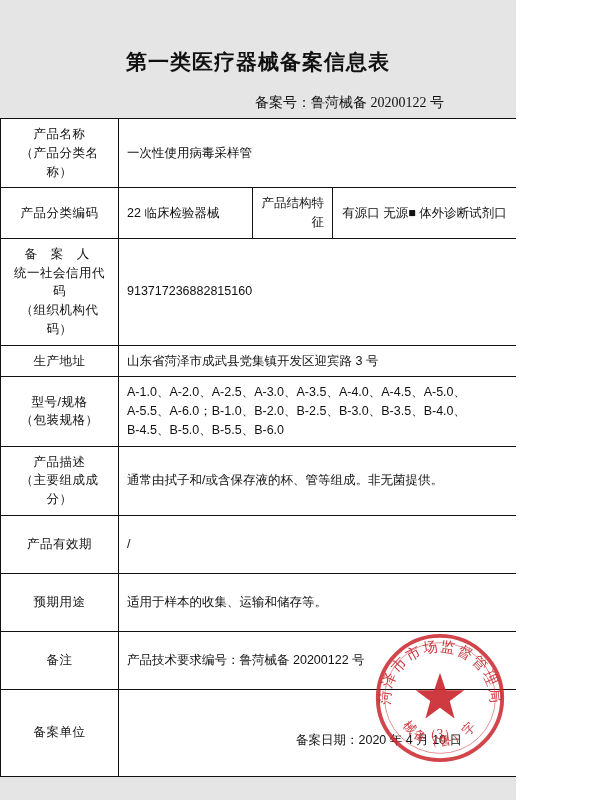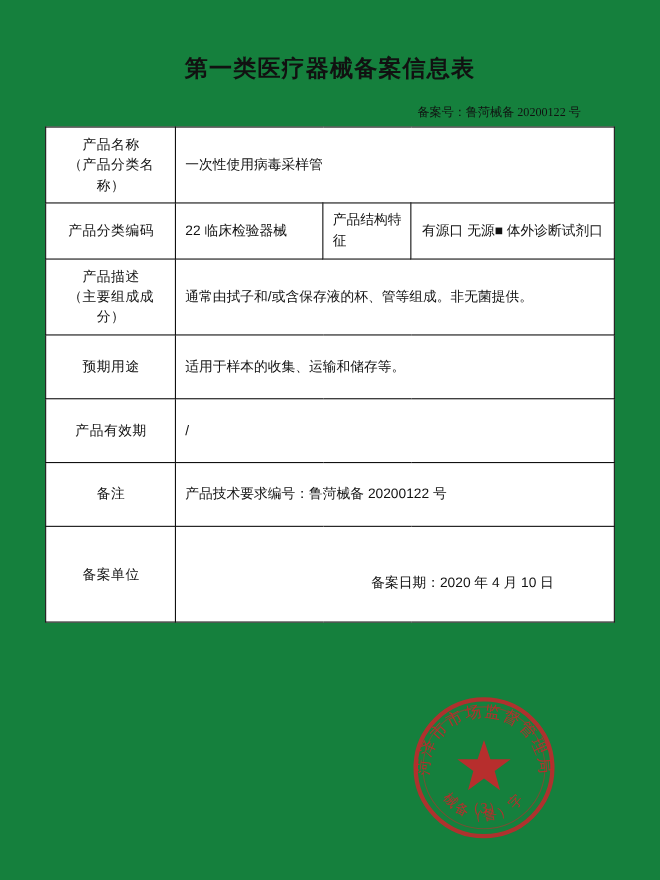--- a/index.html
+++ b/index.html
@@ -5,37 +5,37 @@
   html, body {
     margin: 0;
     padding: 0;
     width: 600px;
     height: 800px;
     background: #ffffff;
     font-family: "Liberation Sans", sans-serif;
   }
   .page {
     position: relative;
-    width: 600px;
+    width: 516px;
     height: 800px;
-    background: #15803d;
+    background: #e5e5e5;
     overflow: hidden;
   }
   .doc-title {
     text-align: center;
     font-size: 21px;
     font-weight: bold;
     letter-spacing: 1px;
     color: #111;
     margin-top: 48px;
     font-family: "Liberation Serif", serif;
   }
   .record-no {
     text-align: right;
-    font-size: 11px;
+    font-size: 14px;
     color: #111;
     margin: 18px 72px 6px 0;
     font-family: "Liberation Serif", serif;
   }
   table.form {
     border-collapse: collapse;
     width: 516px;
     margin: 0 auto;
     table-layout: fixed;
     background: #fff;
@@ -55,21 +55,21 @@
     font-size: 12.5px;
     letter-spacing: 0.5px;
   }
   td.label .l2 { display: block; }
   td.value {
     text-align: left;
     padding-left: 10px;
   }
   td.sub-label {
     width: 78px;
-    text-align: left;
+    text-align: right;
     font-size: 12px;
     line-height: 1.35;
   }
   td.sub-value {
     text-align: center;
     padding-left: 8px;
     font-size: 12px;
   }
   .spaced { letter-spacing: 5px; }
   .spec-line { white-space: nowrap; }
@@ -125,40 +125,63 @@
     </tr>
 
     <tr>
       <td class="label">产品分类编码</td>
       <td class="value">22 临床检验器械</td>
       <td class="sub-label">产品结构特征</td>
       <td class="sub-value">有源口 无源■ 体外诊断试剂口</td>
     </tr>
 
 
-
-
-
+    <tr>
+      <td class="label">
+        <span class="spaced">备 案 人</span>
+        <span class="l2">统一社会信用代码</span>
+        <span class="l2">（组织机构代码）</span>
+      </td>
+      <td class="value" colspan="3">913717236882815160</td>
+    </tr>
+
+
+    <tr>
+      <td class="label">生产地址</td>
+      <td class="value" colspan="3">山东省菏泽市成武县党集镇开发区迎宾路 3 号</td>
+    </tr>
+
+    <tr class="taller">
+      <td class="label">
+        <span>型号/规格</span>
+        <span class="l2">（包装规格）</span>
+      </td>
+      <td class="value" colspan="3">
+        <div class="spec-line">A-1.0、A-2.0、A-2.5、A-3.0、A-3.5、A-4.0、A-4.5、A-5.0、</div>
+        <div class="spec-line">A-5.5、A-6.0；B-1.0、B-2.0、B-2.5、B-3.0、B-3.5、B-4.0、</div>
+        <div class="spec-line">B-4.5、B-5.0、B-5.5、B-6.0</div>
+      </td>
+    </tr>
 
     <tr class="tall">
       <td class="label">
         <span>产品描述</span>
         <span class="l2">（主要组成成分）</span>
       </td>
       <td class="value" colspan="3">通常由拭子和/或含保存液的杯、管等组成。非无菌提供。</td>
     </tr>
 
     <tr class="tall">
+      <td class="label">产品有效期</td>
+      <td class="value" colspan="3">/</td>
+    </tr>
+
+    <tr class="tall">
       <td class="label">预期用途</td>
       <td class="value" colspan="3">适用于样本的收集、运输和储存等。</td>
-    </tr>
-
-    <tr class="tall">
-      <td class="label">产品有效期</td>
-      <td class="value" colspan="3">/</td>
     </tr>
 
     <tr class="tall">
       <td class="label">备注</td>
       <td class="value" colspan="3">产品技术要求编号：鲁菏械备 20200122 号</td>
     </tr>
 
     <tr>
       <td class="label">备案单位</td>
       <td class="value unit-cell" colspan="3">

